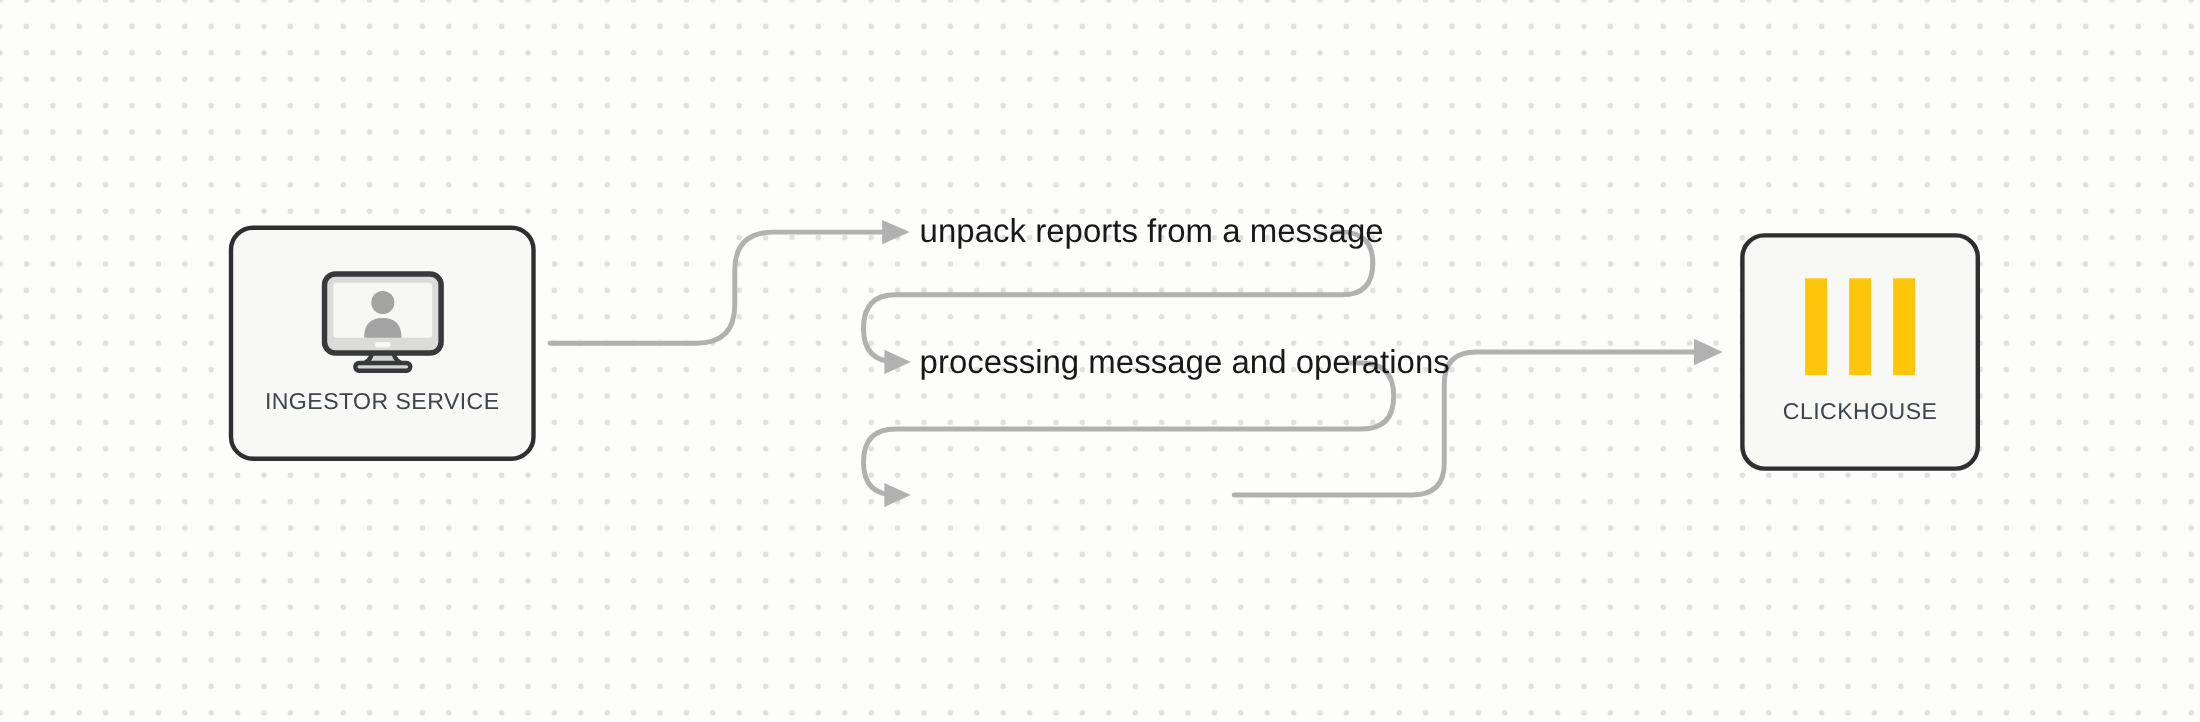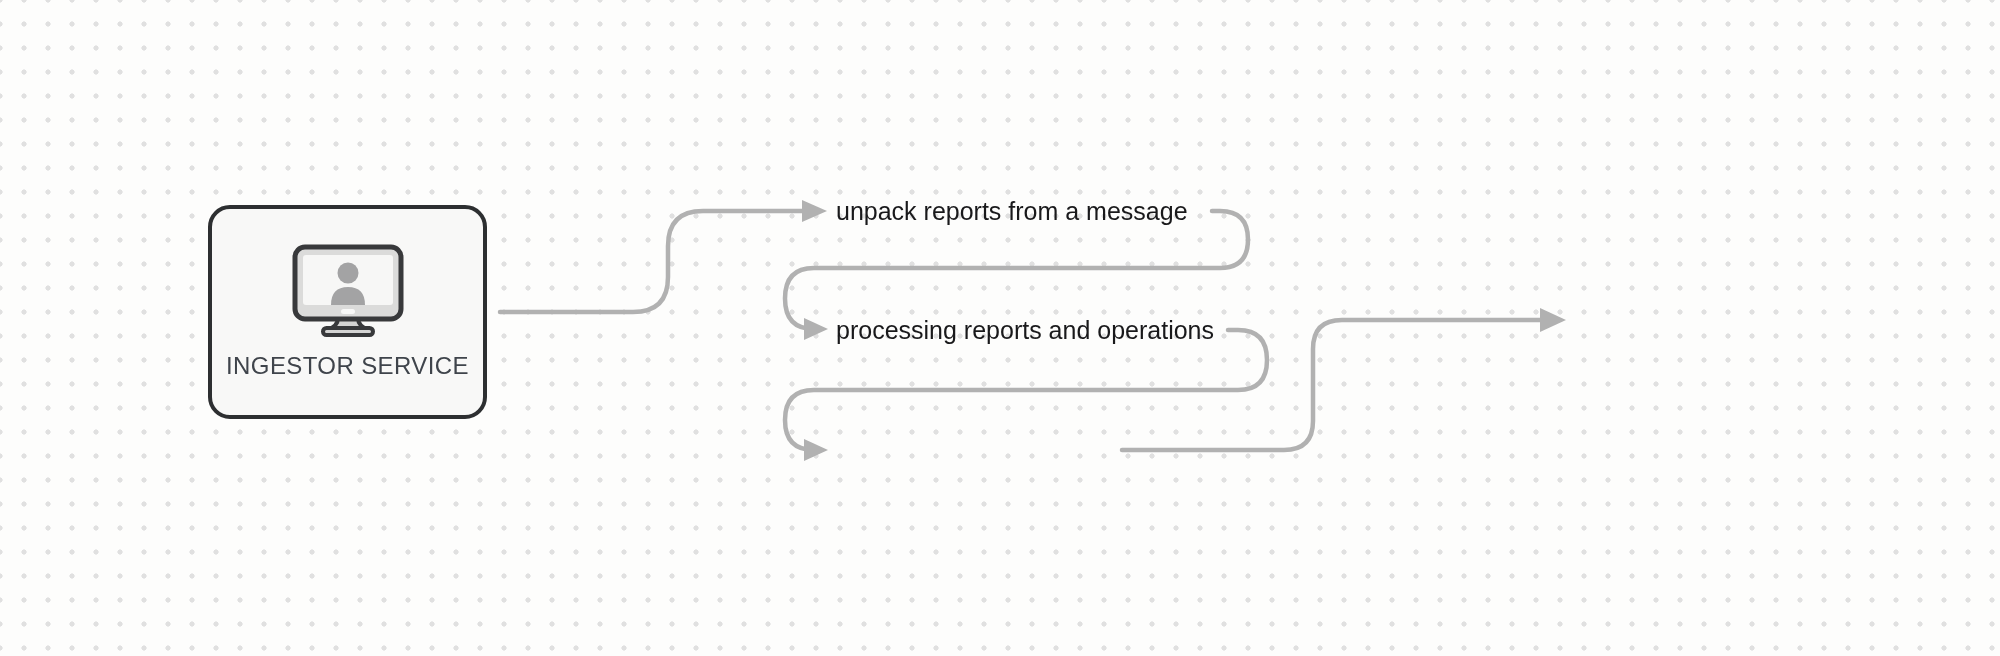--- a/index.html
+++ b/index.html
@@ -39,36 +39,36 @@
     display: flex;
     flex-direction: column;
     align-items: center;
     justify-content: center;
   }
   .node-ingestor { left: 208px; top: 205px; width: 279px; height: 214px; }
   .node-clickhouse { left: 1582px; top: 212px; width: 218px; height: 216px; }
 
   .node-label {
     color: #3f444b;
-    font-size: 24px;
+    font-size: 21px;
     letter-spacing: 0.4px;
     white-space: nowrap;
   }
   .node-ingestor .node-label { margin-top: 14px; }
   .node-clickhouse .node-label { margin-top: 22px; }
 
   .ch-bars { display: flex; gap: 20px; height: 88px; }
   .ch-bar { width: 20px; height: 88px; background: #fec60b; }
 
   .step-label {
     position: absolute;
     left: 836px;
     height: 30px;
     line-height: 30px;
-    font-size: 25px;
+    font-size: 30px;
     color: #19191b;
     white-space: nowrap;
   }
   .step-1 { top: 196px; }
   .step-2 { top: 315px; }
   .step-3 { top: 435px; }
 </style>
 </head>
 <body>
 
@@ -101,17 +101,25 @@
       <rect x="11" y="11" width="90" height="50" rx="3" fill="#f7f7f6"></rect>
 
       <circle cx="56" cy="29" r="10.5" fill="#a3a3a4"></circle>
       <path d="M39 61 Q39 43 56 43 Q73 43 73 61 Z" fill="#a3a3a4"></path>
 
       <rect x="49" y="65" width="14" height="5" rx="2.5" fill="#f8f8f7"></rect>
     </svg>
     <div class="node-label">INGESTOR SERVICE</div>
   </div>
 
+  <div class="node node-clickhouse">
+    <div class="ch-bars">
+      <div class="ch-bar"></div>
+      <div class="ch-bar"></div>
+      <div class="ch-bar"></div>
+    </div>
+    <div class="node-label">CLICKHOUSE</div>
+  </div>
 
   <div class="step-label step-1">unpack reports from a message</div>
-  <div class="step-label step-2">processing reports and operations</div>
+  <div class="step-label step-2">processing message and operations</div>
 
 </div>
 
 </body></html>

